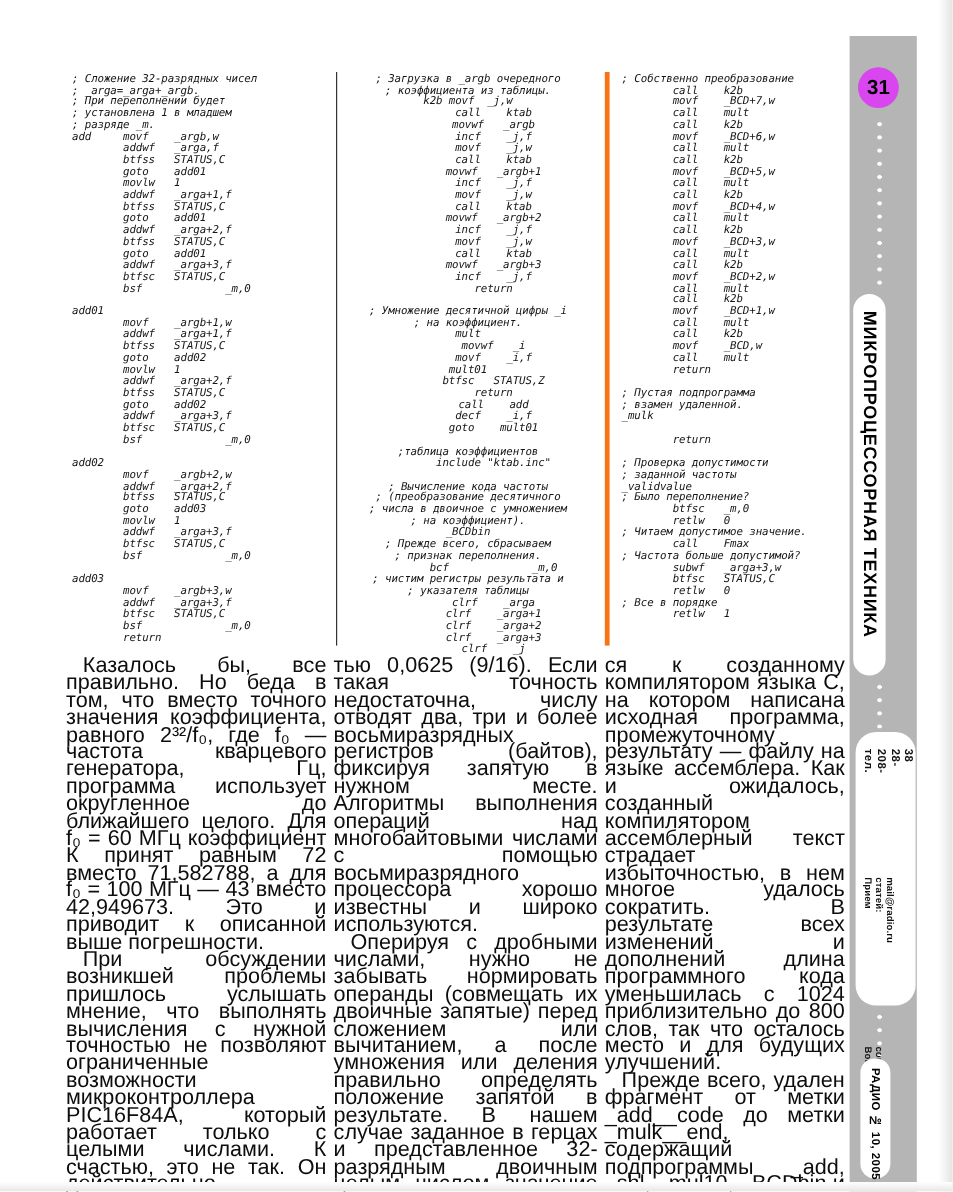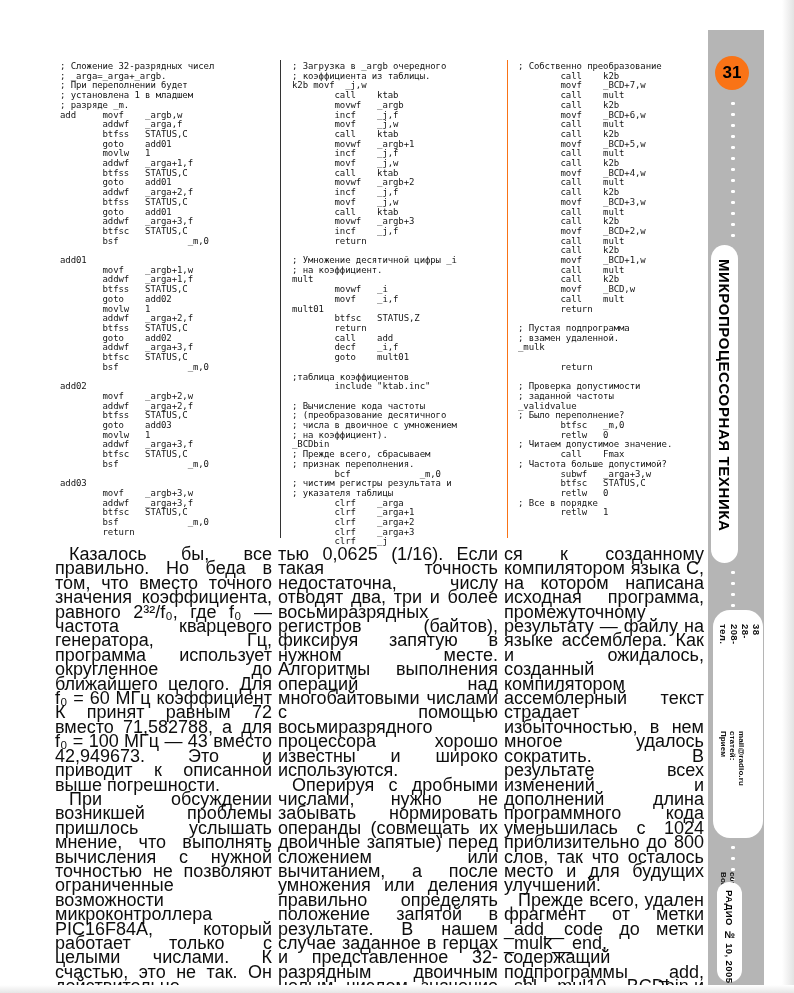--- a/index.html
+++ b/index.html
@@ -11,23 +11,23 @@
   .page{position:absolute;inset:0;background:#fff;}
   
   .edge-right{position:absolute;right:0;top:0;width:12px;height:100%;
     background:linear-gradient(to right,#ffffff,#e3e3e3);}
   .edge-bottom{position:absolute;left:0;bottom:0;width:100%;height:8px;
     background:linear-gradient(to bottom,#ffffff,#e6e6e6);}
 
   
   .content{position:absolute;left:55px;top:60px;width:649px;}
   .code-section{display:flex;height:478px;}
-  .code-col{box-sizing:border-box;padding:2px 16px 0 5px;}
+  .code-col{box-sizing:border-box;padding:2px 16px 0 5px;font-style:italic;}
   .code-col-1{width:226px;border-right:1px solid #333;}
-  .code-col-2{width:227px;border-right:1px solid #f97316;padding-left:11px;}
+  .code-col-2{width:227px;border-right:4px solid #f97316;padding-left:11px;text-align:center;}
   .code-col-3{width:196px;padding-left:10px;}
   pre.code{
     margin:0;font-family:"DejaVu Sans Mono","Liberation Mono",monospace;
     font-size:9px;line-height:9.7px;color:#151515;white-space:pre;
     letter-spacing:-0.1px;
   }
   .text-section{display:flex;margin-top:9px;}
   .text-col{box-sizing:border-box;}
   .text-col-1{width:223px;padding-right:6px;}
   .text-col-2{width:226px;padding-right:6px;}
@@ -35,21 +35,21 @@
   .text-col p{
     margin:0;font-size:18px;line-height:14.4px;text-align:justify;
     text-indent:14px;color:#0d0d0d;
   }
   .text-col p.cont{text-indent:0;}
 
   
   .sidebar{position:absolute;left:708px;top:30px;width:56px;height:963px;
     background:#b5b5b5;}
   .page-circle{position:absolute;top:26px;left:7px;width:34px;height:34px;
-    border-radius:50%;background:#f97316;display:flex;align-items:center;
+    border-radius:50%;background:#d946ef;display:flex;align-items:center;
     justify-content:center;font-weight:bold;font-size:17px;color:#000;}
   .dotline{position:absolute;left:19px;width:12px;
     background-image:radial-gradient(circle 2px at 50% 50%,#ffffff 0 1.7px,rgba(255,255,255,0) 2px);
     background-size:12px 11px;background-repeat:repeat-y;background-position:top center;}
   .dots-1{top:68px;height:145px;}
   .dots-2{top:537px;height:40px;}
   .dots-3{top:812px;height:38px;}
   .pill{position:absolute;background:#fff;}
   .pill-rubric{top:215px;left:3px;width:27px;height:318px;border-radius:14px;}
   .pill-contact{top:580px;left:5px;width:50px;height:228px;border-radius:17px;}
@@ -228,21 +228,21 @@
       </div>
     </div>
 
     <div class="text-section">
       <div class="text-col text-col-1">
         <p>Казалось бы, все правильно. Но беда в том, что вместо точного значения коэффициента, равного 2³²/f₀, где f₀ — частота кварцевого генератора, Гц, программа использует округленное до ближайшего целого. Для f₀ = 60 МГц коэффициент К принят равным 72 вместо 71,582788, а для f₀ = 100 МГц — 43 вместо 42,949673. Это и приводит к описанной выше погрешности.</p>
         <p>При обсуждении возникшей проблемы пришлось услышать мнение, что выполнять вычисления с нужной точностью не позволяют ограниченные возможности микроконтроллера PIC16F84A, который работает только с целыми числами. К счастью, это не так. Он действительно выполняет операции над восьмиразрядными двоичными числами с фиксированной запятой. Но целое — всего лишь частный случай такого числа, в котором двоичная запятая зафиксирована справа от младшего разряда, вес которого принят равным единице.</p>
         <p>Ничто не мешает перенести запятую с привычного места на любое число позиций в сторону старшего разряда. Слева от нее будет расположена целая, а справа — дробная часть числа. Вес первого разряда справа от запятой будет равным 1/2, следующего за ним — 1/4 и так далее. Если, например, отвести на хранение целой части числа четыре старших, а дробной — четыре младших разряда восьмиразрядной ячейки памяти, получим возможность хранить в ней числа от нуля до 15,9375 с дискретнос-</p>
       </div>
       <div class="text-col text-col-2">
-        <p class="cont">тью 0,0625 (1/16). Если такая точность недостаточна, числу отводят два, три и более восьмиразрядных регистров (байтов), фиксируя запятую в нужном месте. Алгоритмы выполнения операций над многобайтовыми числами с помощью восьмиразрядного процессора хорошо известны и широко используются.</p>
+        <p class="cont">тью 0,0625 (9/16). Если такая точность недостаточна, числу отводят два, три и более восьмиразрядных регистров (байтов), фиксируя запятую в нужном месте. Алгоритмы выполнения операций над многобайтовыми числами с помощью восьмиразрядного процессора хорошо известны и широко используются.</p>
         <p>Оперируя с дробными числами, нужно не забывать нормировать операнды (совмещать их двоичные запятые) перед сложением или вычитанием, а после умножения или деления правильно определять положение запятой в результате. В нашем случае заданное в герцах и представленное 32-разрядным двоичным целым числом значение частоты нужно умножать на коэффициент К, представленный восьмиразрядной целой и 24-разрядной дробной частями. В 64-разрядном результате перемножения двух 32-разрядных чисел целая часть займет 40 старших разрядов. Код для загрузки в микросхему DDS — 32 младших разряда целой части. По существу — это двоичная дробь, равная отношению заданной частоты к частоте кварцевого генератора.</p>
 
       </div>
       <div class="text-col text-col-3">
         <p class="cont">ся к созданному компилятором языка С, на котором написана исходная программа, промежуточному результату — файлу на языке ассемблера. Как и ожидалось, созданный компилятором ассемблерный текст страдает избыточностью, в нем многое удалось сократить. В результате всех изменений и дополнений длина программного кода уменьшилась с 1024 приблизительно до 800 слов, так что осталось место и для будущих улучшений.</p>
         <p>Прежде всего, удален фрагмент от метки _add__code до метки _mulk__end, содержащий подпрограммы _add, _shl, _mul10, _BCDbin и _mulk, "ответственные" за вычисление загружаемого в микросхему DDS кода. Удалена также подпрограмма _validvalue (от метки _validvalue__code до метки _validvalue__end), проверяющая допустимость заданного значения частоты.</p>
         <p>Текст подпрограмм, разработанных взамен удаленных, приведен в таблице. Для удобства они объединены в отдельный файл mulk.inc, который включен в дорабатываемую программу директивой include "mulk.inc". Строка с этой директивой заняла место первого из удаленных фрагментов.</p>
 
       </div>
     </div>

